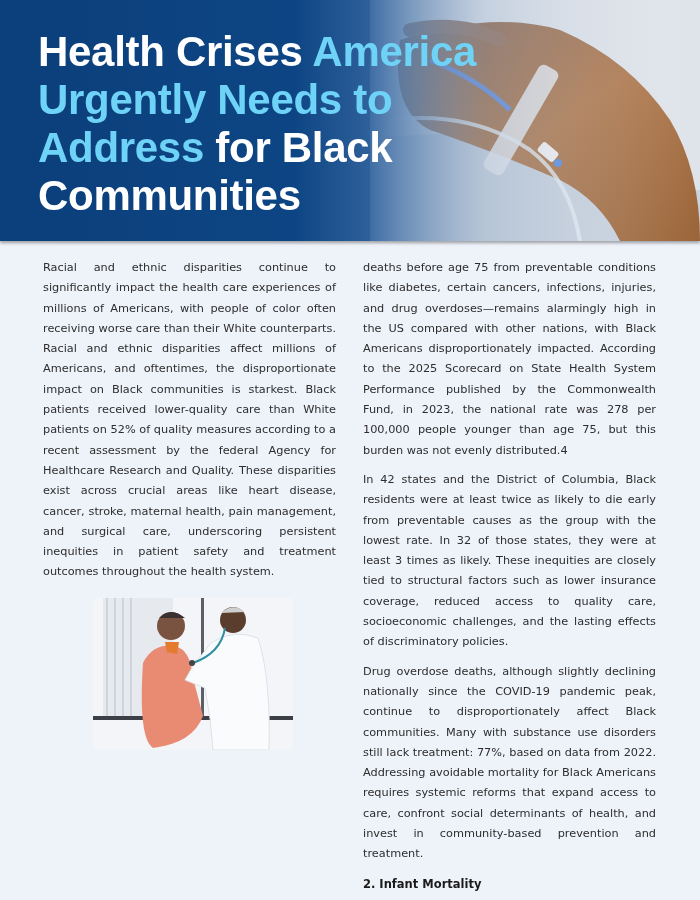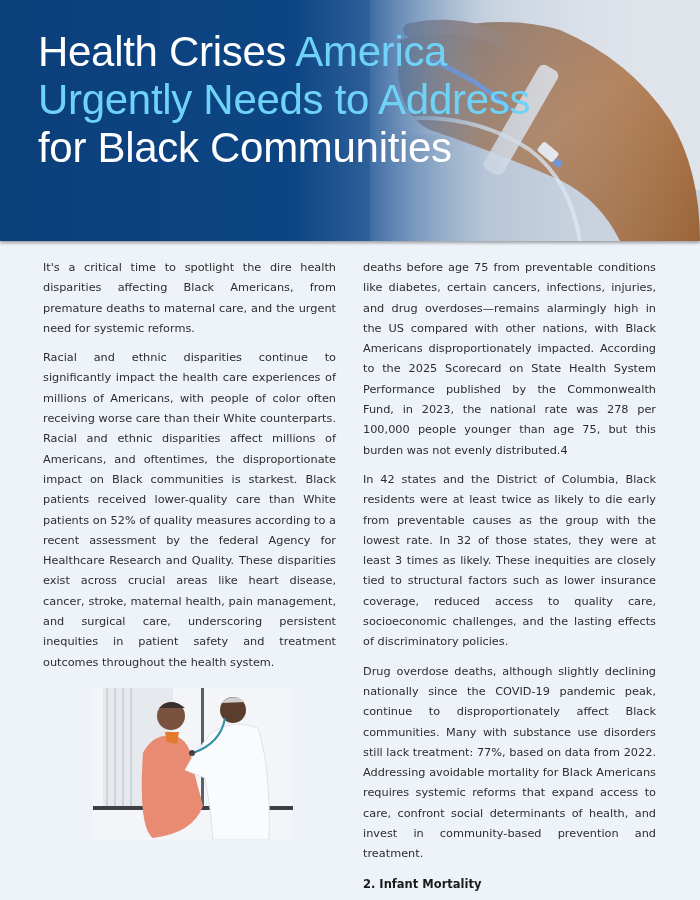--- a/index.html
+++ b/index.html
@@ -15,21 +15,21 @@
       background: linear-gradient(90deg, #0b3f7a 0%, #0d4584 42%, #3e6da4 58%, #9fb5cf 72%, #d8dde6 88%, #e9ebef 100%);
       overflow: hidden;
       box-shadow: 0 2px 3px rgba(0,0,0,0.35);
     }
     .hero-photo {
       position: absolute; right: 0; top: 0; width: 330px; height: 241px;
     }
     .hero-title {
       position: absolute; left: 38px; top: 28px; width: 520px;
       font-family: "Liberation Sans", sans-serif;
-      font-weight: normal; font-size: 42px; line-height: 48px;
+      font-weight: bold; font-size: 42px; line-height: 48px;
       color: #ffffff; letter-spacing: -0.3px;
     }
     .hero-title .accent { color: #6fd3f7; }
     .col {
       position: absolute; top: 258px; width: 293px;
       font-family: "DejaVu Sans", sans-serif;
       font-size: 11.3px; line-height: 20.3px; color: #2d2d2d;
       text-align: justify; hyphens: auto;
     }
     .col-left { left: 43px; }
@@ -79,21 +79,20 @@
       <circle cx="188" cy="163" r="4" fill="#5b8ee0"></circle>
       <rect width="330" height="241" fill="url(#fadeL)"></rect>
     </svg>
   </div>
   <h1 class="hero-title">
     <span>Health Crises </span><span class="accent">America Urgently Needs to Address</span><span> for Black Communities</span>
   </h1>
 </div>
 
 <div class="col col-left">
-  <p>It's a critical time to spotlight the dire health disparities affecting Black Americans, from premature deaths to maternal care, and the urgent need for systemic reforms.</p>
   <p>Racial and ethnic disparities continue to significantly impact the health care experiences of millions of Americans, with people of color often receiving worse care than their White counterparts. Racial and ethnic disparities affect millions of Americans, and oftentimes, the disproportionate impact on Black communities is starkest. Black patients received lower-quality care than White patients on 52% of quality measures according to a recent assessment by the federal Agency for Healthcare Research and Quality. These disparities exist across crucial areas like heart disease, cancer, stroke, maternal health, pain management, and surgical care, underscoring persistent inequities in patient safety and treatment outcomes throughout the health system.</p>
   <div class="photo-wrap">
     <div class="photo">
       <svg width="200" height="152" viewBox="0 0 200 152">
         <rect width="200" height="152" fill="#f3f5f8"></rect>
         <rect x="10" y="0" width="70" height="120" fill="#e6e9ee"></rect>
         <g stroke="#cfd4da" stroke-width="2">
           <line x1="14" y1="0" x2="14" y2="120"></line>
             <line x1="22" y1="0" x2="22" y2="120"></line>
           <line x1="30" y1="0" x2="30" y2="120"></line>

